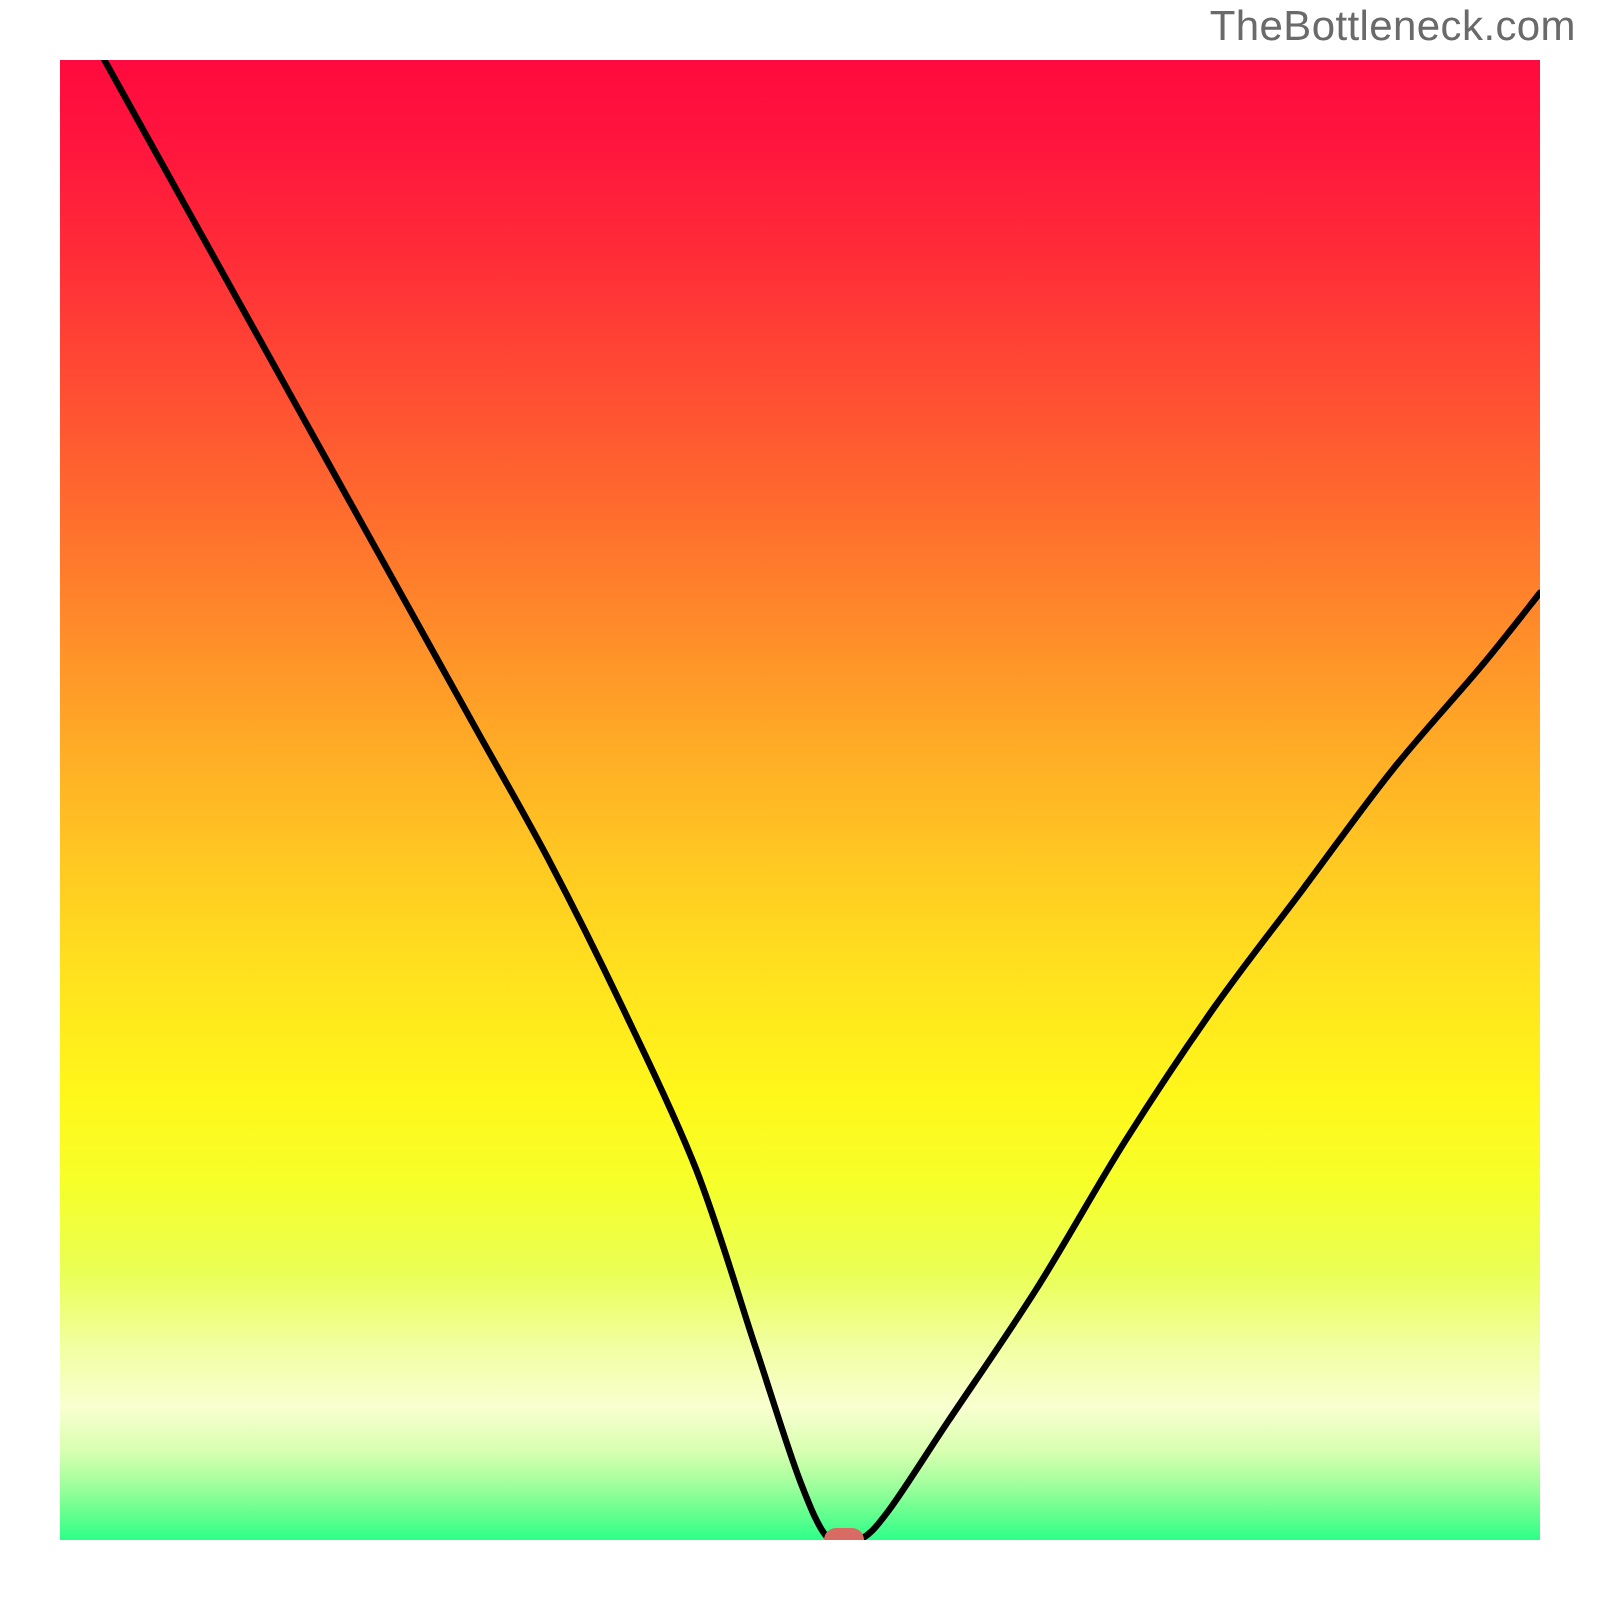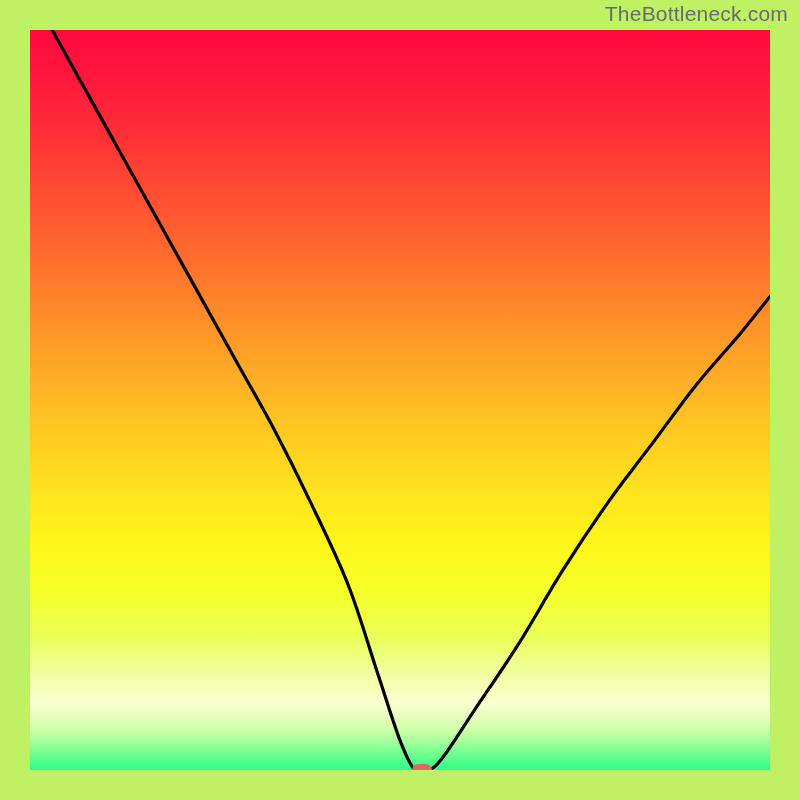--- a/index.html
+++ b/index.html
@@ -8,21 +8,21 @@
     width: 800px;
     height: 800px;
     background: #000;
     overflow: hidden;
     font-family: Arial, Helvetica, sans-serif;
   }
   .frame {
     position: relative;
     width: 800px;
     height: 800px;
-    background: #bef264;
+    background: #ffffff;
   }
   .watermark {
     position: absolute;
     top: 2px;
     right: 12px;
     color: #6a6a6a;
     font-size: 21px;
     font-weight: 500;
     letter-spacing: 0.2px;
     z-index: 10;

